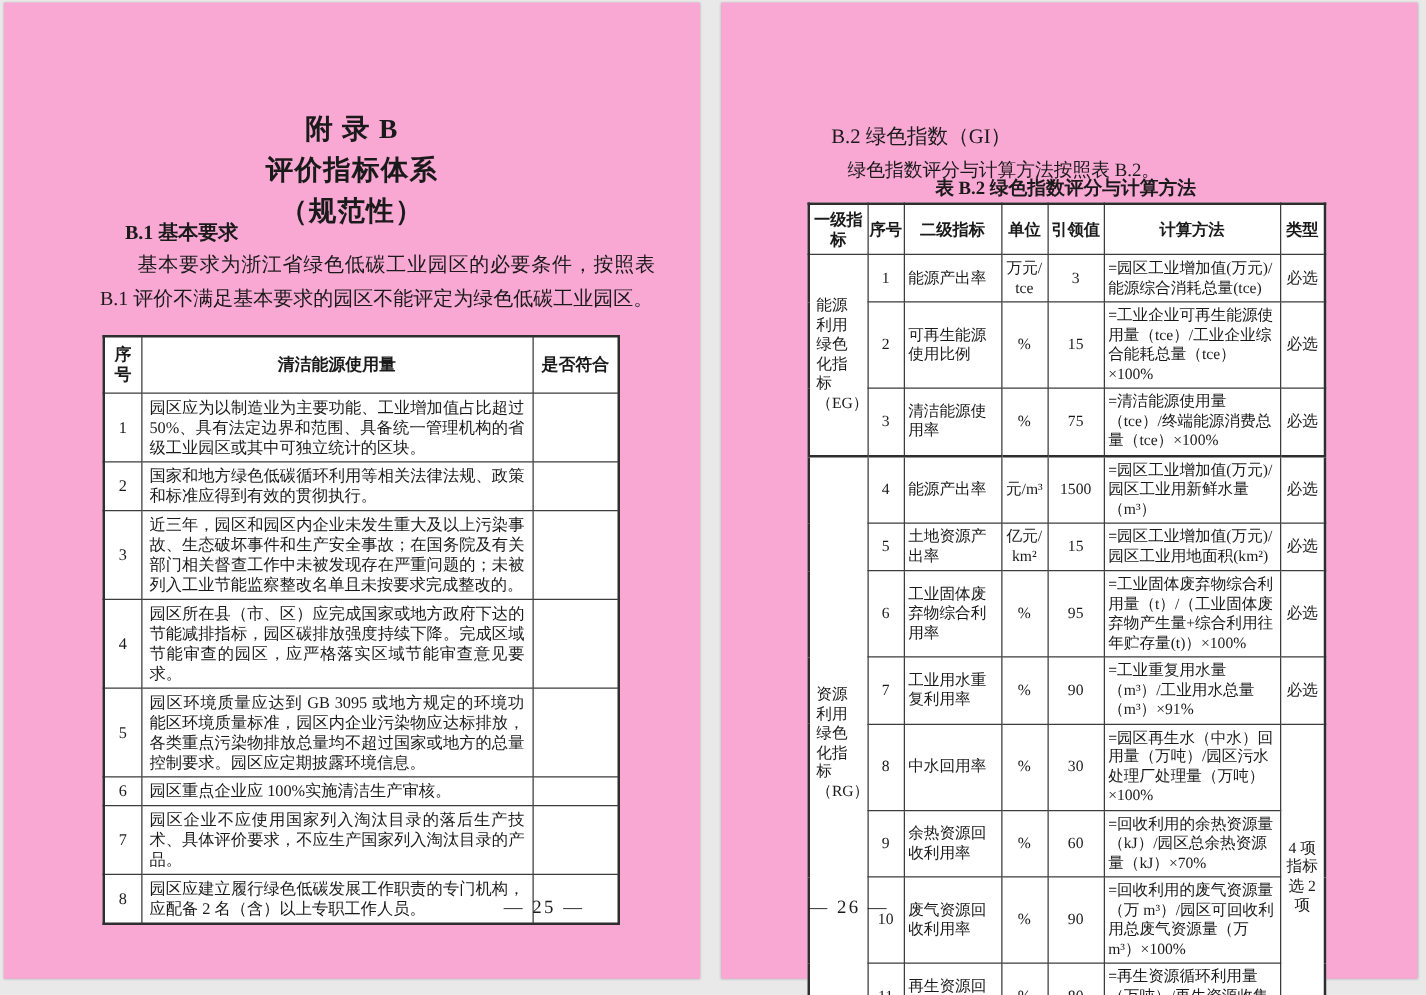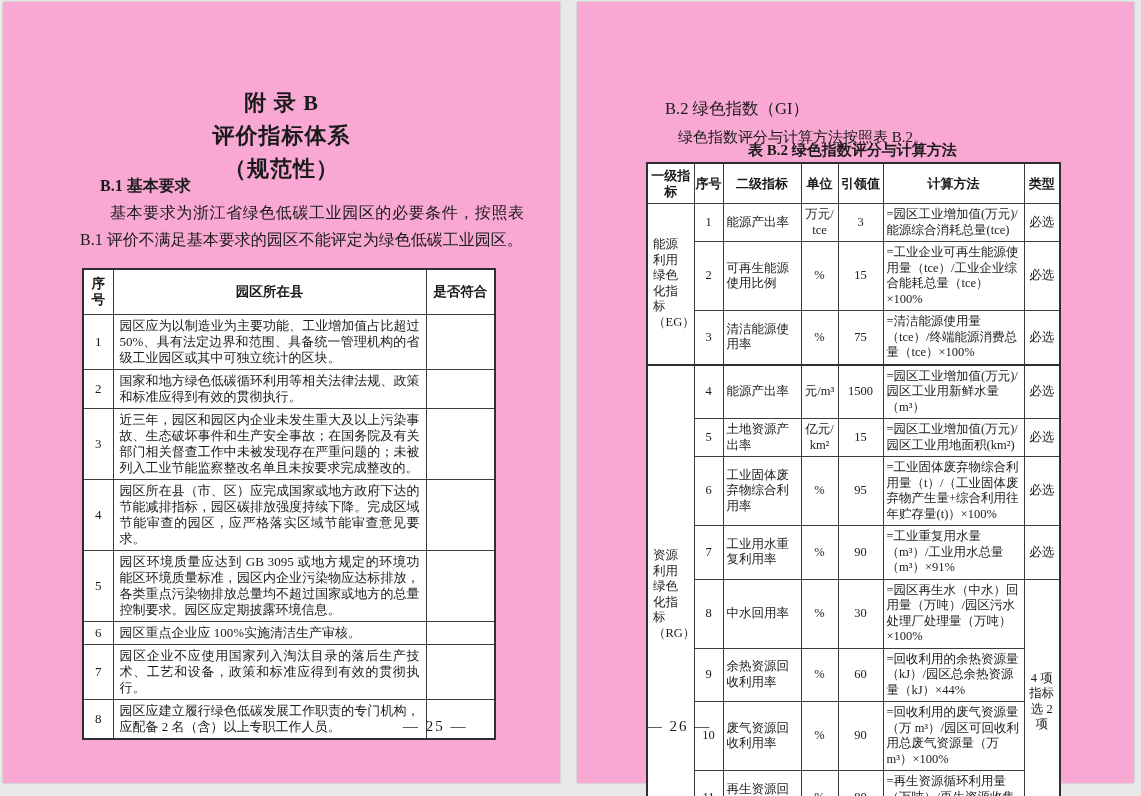--- a/index.html
+++ b/index.html
@@ -107,21 +107,21 @@
 
     <table class="tbl tbl-b1">
       <colgroup>
           <col style="width:30px">
           <col style="width:313px">
           <col style="width:69px">
         </colgroup>
       <tbody>
           <tr>
         <th>序号</th>
-        <th>园区所在县</th>
+        <th>清洁能源使用量</th>
         <th>是否符合</th>
       </tr>
       <tr>
         <td class="cell-no">1</td>
         <td class="cell-req">园区应为以制造业为主要功能、工业增加值占比超过 50%、具有法定边界和范围、具备统一管理机构的省级工业园区或其中可独立统计的区块。</td>
         <td></td>
       </tr>
       <tr>
         <td class="cell-no">2</td>
         <td class="cell-req">国家和地方绿色低碳循环利用等相关法律法规、政策和标准应得到有效的贯彻执行。</td>
@@ -142,21 +142,21 @@
         <td class="cell-req">园区环境质量应达到 GB 3095 或地方规定的环境功能区环境质量标准，园区内企业污染物应达标排放，各类重点污染物排放总量均不超过国家或地方的总量控制要求。园区应定期披露环境信息。</td>
         <td></td>
       </tr>
       <tr>
         <td class="cell-no">6</td>
         <td class="cell-req">园区重点企业应 100%实施清洁生产审核。</td>
         <td></td>
       </tr>
       <tr>
         <td class="cell-no">7</td>
-        <td class="cell-req">园区企业不应使用国家列入淘汰目录的落后生产技术、工艺和设备，政策和标准应得到有效的贯彻执行。</td>
+        <td class="cell-req">园区企业不应使用国家列入淘汰目录的落后生产技术、具体评价要求，不应生产国家列入淘汰目录的产品。</td>
         <td></td>
       </tr>
       <tr>
         <td class="cell-no">8</td>
         <td class="cell-req">园区应建立履行绿色低碳发展工作职责的专门机构，应配备 2 名（含）以上专职工作人员。</td>
         <td></td>
       </tr>
     </tbody>
       </table>
 
@@ -252,21 +252,21 @@
         <td class="c-unit">%</td>
         <td class="c-center">30</td>
         <td class="c-left">=园区再生水（中水）回用量（万吨）/园区污水处理厂处理量（万吨）×100%</td>
         <td class="c-center" rowspan="4">4 项指标选 2 项</td>
       </tr>
       <tr>
         <td class="c-center">9</td>
         <td class="c-left">余热资源回收利用率</td>
         <td class="c-unit">%</td>
         <td class="c-center">60</td>
-        <td class="c-left">=回收利用的余热资源量（kJ）/园区总余热资源量（kJ）×44%</td>
+        <td class="c-left">=回收利用的余热资源量（kJ）/园区总余热资源量（kJ）×70%</td>
       </tr>
       <tr>
         <td class="c-center">10</td>
         <td class="c-left">废气资源回收利用率</td>
         <td class="c-unit">%</td>
         <td class="c-center">90</td>
         <td class="c-left">=回收利用的废气资源量（万 m³）/园区可回收利用总废气资源量（万 m³）×100%</td>
       </tr>
       <tr>
         <td class="c-center">11</td>

